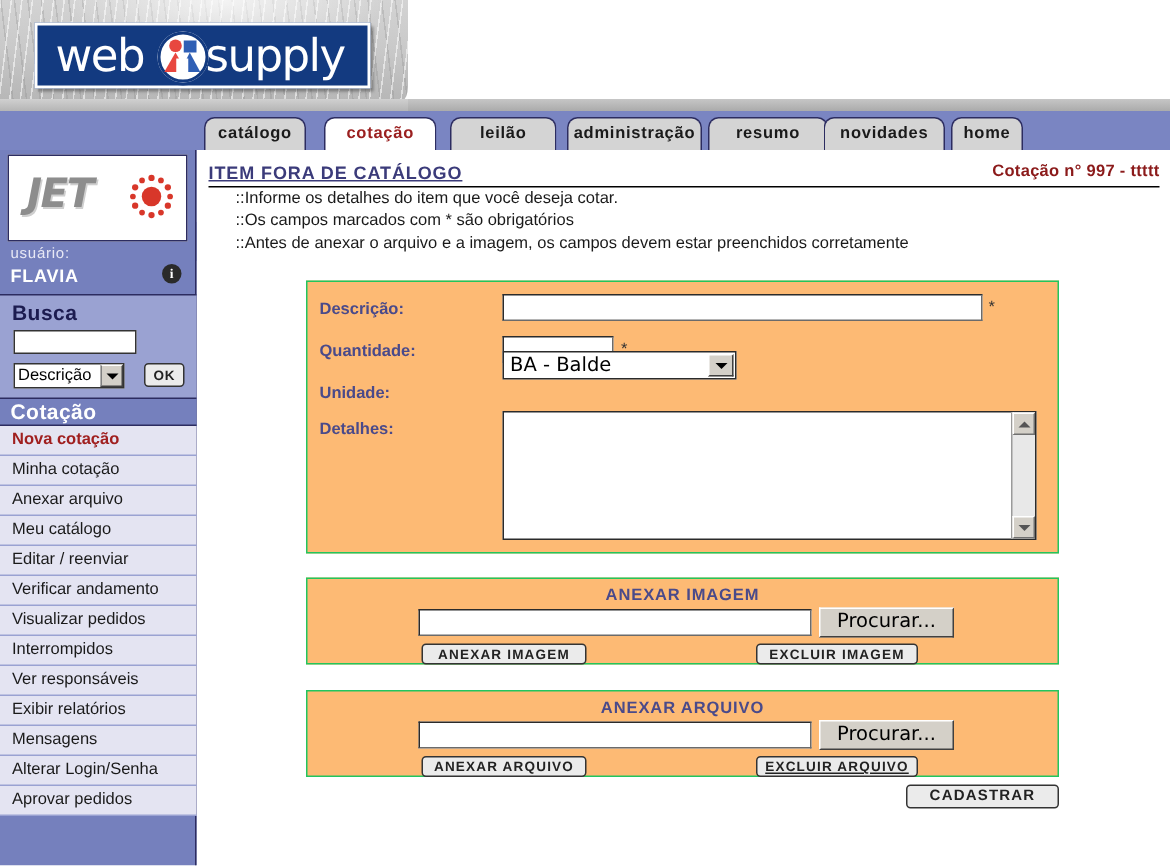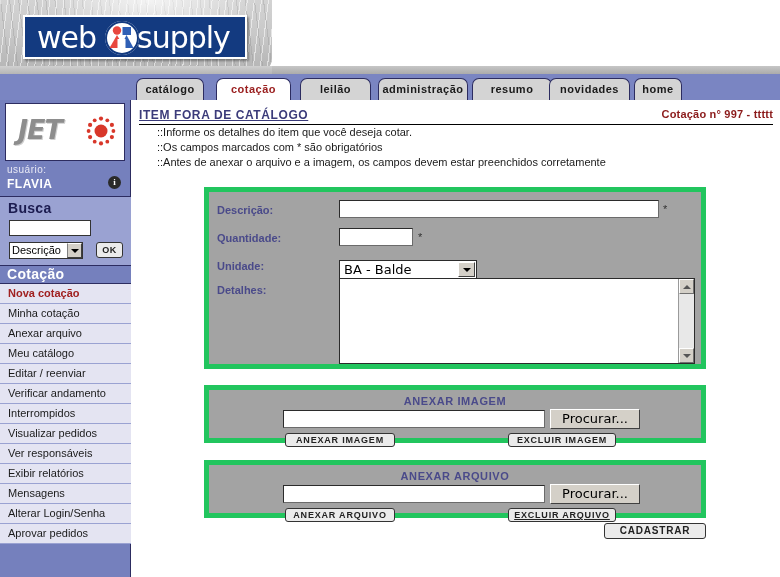--- a/index.html
+++ b/index.html
@@ -247,22 +247,22 @@
   #head-rule{
     position:absolute;left:0;top:16px;width:634px;height:1px;
     background:#000000;
   }
   .note{
     position:absolute;left:0;font-size:11px;color:#1a1a1a;margin-left:25px;
   }
 
   .panel{
     position:absolute;
-    background:#a3a3a3;
-    border:5px solid #22c55e;
+    background:#fdba74;
+    border:1px solid #22c55e;
     box-sizing:border-box;
   }
   .flabel{
     position:absolute;
     font-size:11px;font-weight:bold;color:#4a4a8a;
   }
   .ftext{
     position:absolute;
     background:#ffffff;
     border:1px solid #6b6b6b;
@@ -438,22 +438,22 @@
 
   <div id="sec-title">Cotação</div>
 
   <div id="menu">
     <div class="menu-item current"><span>Nova cotação</span></div>
     <div class="menu-item"><span>Minha cotação</span></div>
     <div class="menu-item"><span>Anexar arquivo</span></div>
     <div class="menu-item"><span>Meu catálogo</span></div>
     <div class="menu-item"><span>Editar / reenviar</span></div>
     <div class="menu-item"><span>Verificar andamento</span></div>
+    <div class="menu-item"><span>Visualizar pedidos</span></div>
     <div class="menu-item"><span>Interrompidos</span></div>
-    <div class="menu-item"><span>Visualizar pedidos</span></div>
     <div class="menu-item"><span>Ver responsáveis</span></div>
     <div class="menu-item"><span>Exibir relatórios</span></div>
     <div class="menu-item"><span>Mensagens</span></div>
     <div class="menu-item"><span>Alterar Login/Senha</span></div>
     <div class="menu-item"><span>Aprovar pedidos</span></div>
   </div>
 </div>
 
 <div id="main">
 
@@ -470,21 +470,21 @@
   <div class="panel" id="form-panel" style="left:72px;top:87px;width:502px;height:182px;">
     <span class="flabel" style="left:8px;top:12px;">Descrição:</span>
     <div class="ftext" style="left:130px;top:8px;width:320px;height:18px;"></div>
     <span class="star" style="left:454px;top:11px;">*</span>
 
     <span class="flabel" style="left:8px;top:40px;">Quantidade:</span>
     <div class="ftext" style="left:130px;top:36px;width:74px;height:18px;"></div>
     <span class="star" style="left:209px;top:39px;">*</span>
 
     <span class="flabel" style="left:8px;top:68px;">Unidade:</span>
-    <div class="fselect" style="left:130px;top:68px;width:138px;height:19px;">
+    <div class="fselect" style="left:130px;top:46px;width:156px;height:19px;">
       <span>BA - Balde</span>
       <span class="fselect-arrow">
           <span class="arrow-dn"></span>
         </span>
     </div>
 
     <span class="flabel" style="left:8px;top:92px;">Detalhes:</span>
     <div class="fta" style="left:130px;top:86px;width:356px;height:86px;">
       <div class="ta-sb">
         <div class="ta-sb-btn" style="top:0;">

